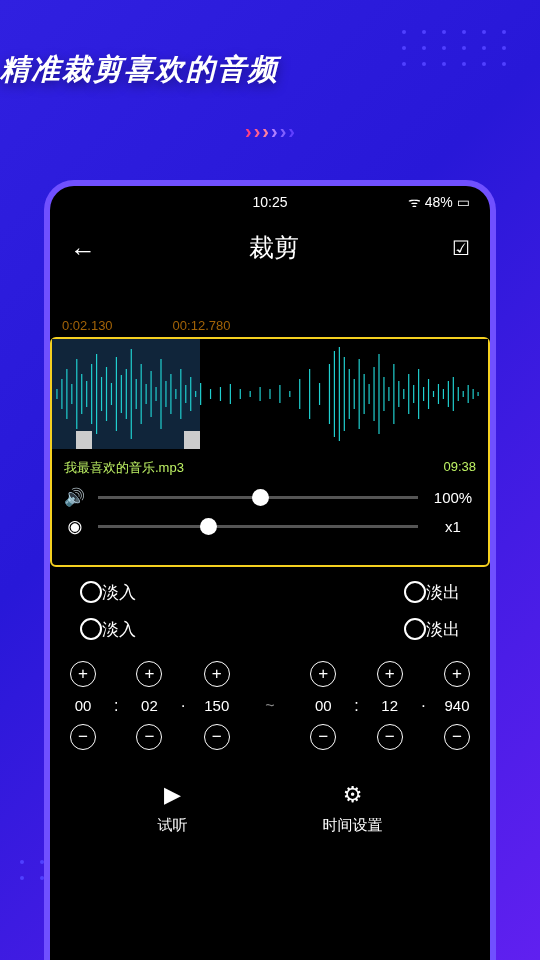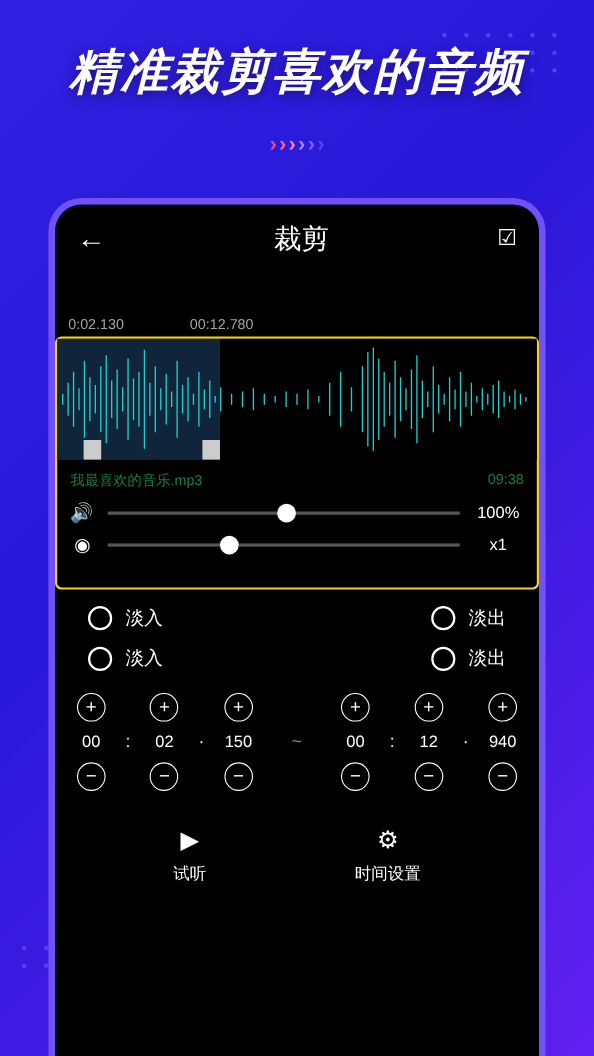--- a/index.html
+++ b/index.html
@@ -1,47 +1,47 @@
 <!DOCTYPE html>
 <html><head>
 <meta charset="utf-8">
 <style>
 *{margin:0;padding:0;box-sizing:border-box;font-family:-apple-system,sans-serif}
 body{width:540px;height:960px;background:linear-gradient(135deg,#3020e0 0%,#2818d8 40%,#6020f0 100%);position:relative;overflow:hidden}
 .dots{position:absolute;display:grid;grid-template-columns:repeat(6,8px);gap:12px}
 .dots.tr{top:30px;right:30px}
 .dots.bl{bottom:80px;left:20px}
 .dot{width:4px;height:4px;background:#5040ff;border-radius:50%}
-.hero{position:absolute;top:36px;left:0;right:0;text-align:center;color:#fff;font-size:44px;font-weight:900;font-style:italic;letter-spacing:2px;text-shadow:0 4px 12px rgba(0,0,0,.4)}
+.hero{position:absolute;top:50px;left:0;right:0;text-align:left;color:#fff;font-size:29px;font-weight:900;font-style:italic;letter-spacing:2px;text-shadow:0 4px 12px rgba(0,0,0,.4)}
 .chevrons{position:absolute;top:120px;left:50%;transform:translateX(-50%);display:flex;gap:2px}
 .chev{font-size:20px;font-weight:bold}
 .phone{position:absolute;top:180px;left:44px;right:44px;bottom:0;background:#7050ff;border-radius:30px 30px 0 0;padding:6px 6px 0}
 .screen{width:100%;height:100%;background:#000;border-radius:24px 24px 0 0;overflow:hidden;position:relative}
 .status{display:flex;justify-content:space-between;align-items:center;padding:6px 20px;color:#fff;font-size:14px}
 .status .c{position:absolute;left:50%;transform:translateX(-50%)}
 .status .r{display:flex;align-items:center;gap:4px}
 .hdr{display:flex;justify-content:space-between;align-items:center;padding:14px 20px;color:#fff}
 .hdr .back{font-size:26px;font-weight:bold}
 .hdr .ttl{font-size:25px}
 .hdr .chk{font-size:20px}
-.tstamps{display:flex;gap:60px;padding:0 12px;margin-top:40px;color:#a3a3a3;font-size:13px}
+.tstamps{display:flex;gap:60px;padding:0 12px;margin-top:40px;color:#a16207;font-size:13px}
 .wbox{margin-top:4px;border:2px solid #f5d020;border-radius:6px;padding:0;position:relative;height:230px}
 .wave{height:110px;background:linear-gradient(90deg,#10253a 0%,#10253a 34%,#000 34%,#000 100%);position:relative;display:flex;align-items:center;justify-content:center;overflow:hidden}
 .wave svg{width:100%;height:100%}
 .handle{position:absolute;bottom:0;width:16px;height:18px;background:#ccc}
 .handle.l{left:24px}
 .handle.r{left:132px}
-.finfo{display:flex;justify-content:space-between;padding:10px 12px 6px;color:#15803d;font-size:13px}
+.finfo{display:flex;justify-content:space-between;padding:10px 12px 6px;color:#bef264;font-size:13px}
 .srow{display:flex;align-items:center;gap:12px;padding:4px 12px;color:#fff}
 .srow .ico{width:22px;text-align:center;font-size:17px}
 .track{flex:1;height:3px;background:#555;position:relative}
 .thumb{position:absolute;top:-7px;width:17px;height:17px;background:#fff;border-radius:50%}
 .srow .val{font-size:15px;min-width:46px;text-align:center}
 .fades{display:flex;justify-content:space-between;padding:14px 30px 0;color:#fff}
-.fade{display:flex;align-items:center;gap:12px;font-size:17px}
+.fade{display:flex;align-items:flex-start;font-size:17px}
 .ring{width:22px;height:22px;border:2px solid #fff;border-radius:50%}
 .tedit{display:flex;justify-content:space-between;align-items:center;padding:20px 20px 10px;color:#fff}
 .tcol{display:flex;align-items:center;gap:18px}
 .tfield{display:flex;flex-direction:column;align-items:center;gap:10px}
 .tbtn{width:26px;height:26px;border:1.5px solid #fff;border-radius:50%;display:flex;align-items:center;justify-content:center;font-size:17px}
 .tval{font-size:15px;text-underline-offset:3px}
 .tsep{align-self:center}
 .tlbls{display:flex;justify-content:space-between;padding:0 70px 0 70px;color:#fff}
 .actions{display:flex;justify-content:space-around;padding:22px 40px;color:#fff}
 .abtn{display:flex;flex-direction:column;align-items:center;gap:8px;font-size:15px}
@@ -91,20 +91,29 @@
     <span class="chev" style="color:#ff6090">›</span>
     <span class="chev" style="color:#ff80a0">›</span>
     <span class="chev" style="color:#b080ff">›</span>
     <span class="chev" style="color:#8060ff">›</span>
     <span class="chev" style="color:#6040ff">›</span>
 </div>
 
 <div class="phone">
 <div class="screen">
 
+<div class="status">
+<span></span>
+<span class="c">10:25</span>
+<span class="r">
+          <span>ᯤ</span>
+          <span>48%</span>
+          <span>▭</span>
+        </span>
+</div>
 
 <div class="hdr">
 <span class="back">←</span>
 <span class="ttl">裁剪</span>
 <span class="chk">☑</span>
 </div>
 
 <div class="tstamps">
 <span>0:02.130</span>
 <span>00:12.780</span>

